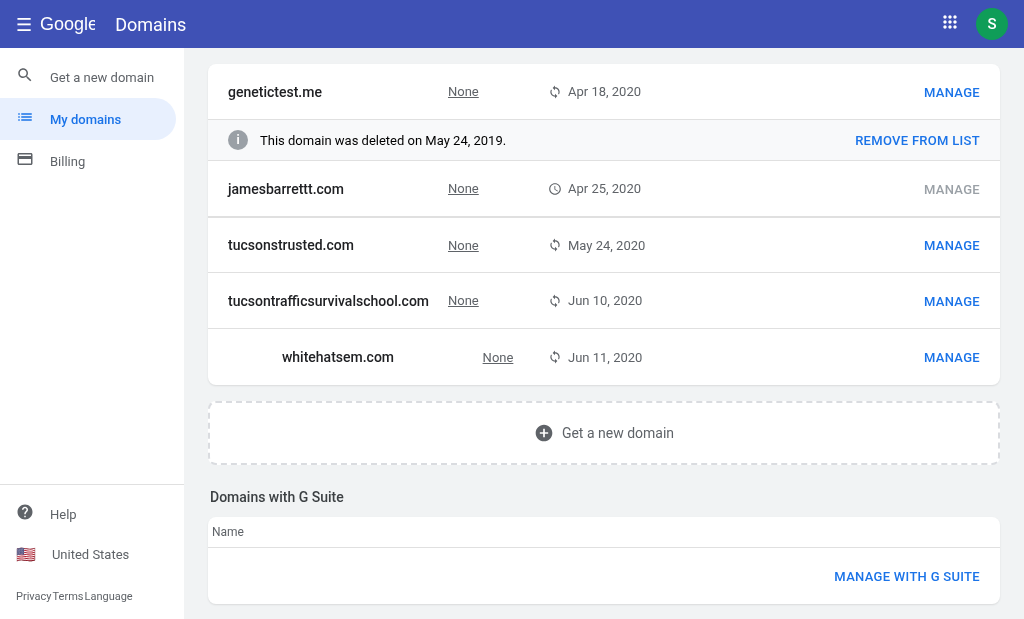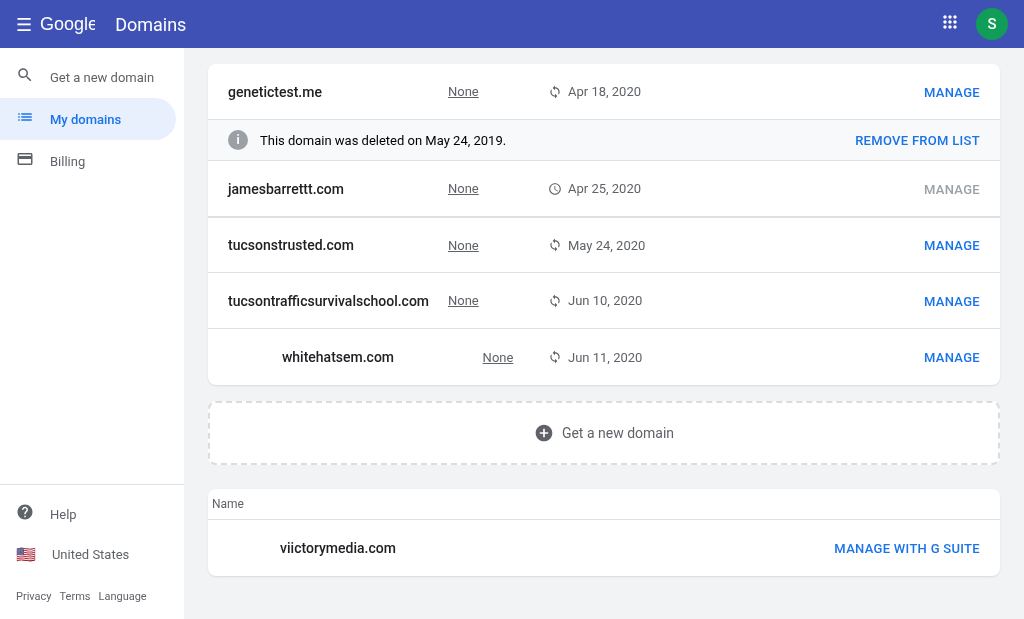--- a/index.html
+++ b/index.html
@@ -50,21 +50,21 @@
       cursor: pointer;
       color: #5f6368;
       font-size: 13px;
       border-radius: 0 24px 24px 0;
       margin-right: 8px;
     }
     .sidebar-item.active { background: #e8f0fe; color: #1a73e8; font-weight: 500; }
     .sidebar-item.active .sidebar-icon { color: #1a73e8; }
     .sidebar-icon { font-size: 18px; min-width: 18px; }
     .sidebar-bottom { margin-top: auto; padding: 8px 0; border-top: 1px solid #e0e0e0; }
-    .footer-links { display: flex; gap: 8px; padding: 8px 16px; font-size: 11px; color: #5f6368; }
+    .footer-links { display: flex; gap: 1px; padding: 8px 16px; font-size: 11px; color: #5f6368; }
     .footer-links span { cursor: pointer; }
 
     
     .main {
       margin-left: 184px;
       flex: 1;
       padding: 16px 24px 40px;
     }
     .domain-row {
       display: flex;
@@ -316,24 +316,24 @@
     <div class="get-new-domain-card">
       <div class="get-new-btn">
         <svg width="20" height="20" viewBox="0 0 24 24" fill="#5f6368">
           <path d="M12 2C6.48 2 2 6.48 2 12s4.48 10 10 10 10-4.48 10-10S17.52 2 12 2zm5 11h-4v4h-2v-4H7v-2h4V7h2v4h4v2z"></path>
         </svg>
         <span>Get a new domain</span>
       </div>
     </div>
 
     <div>
+      <div class="gsuite-title">Domains with G Suite</div>
       <div class="cards-group">
         <div class="table-header">Name</div>
         <div class="domain-row" style="border-bottom:none;">
-          <span class="domain-name">viictorymedia.com</span>
           <div class="domain-action">
             <span class="manage-btn">MANAGE WITH G SUITE</span>
           </div>
         </div>
       </div>
     </div>
 
   </main>
 </div>
 

